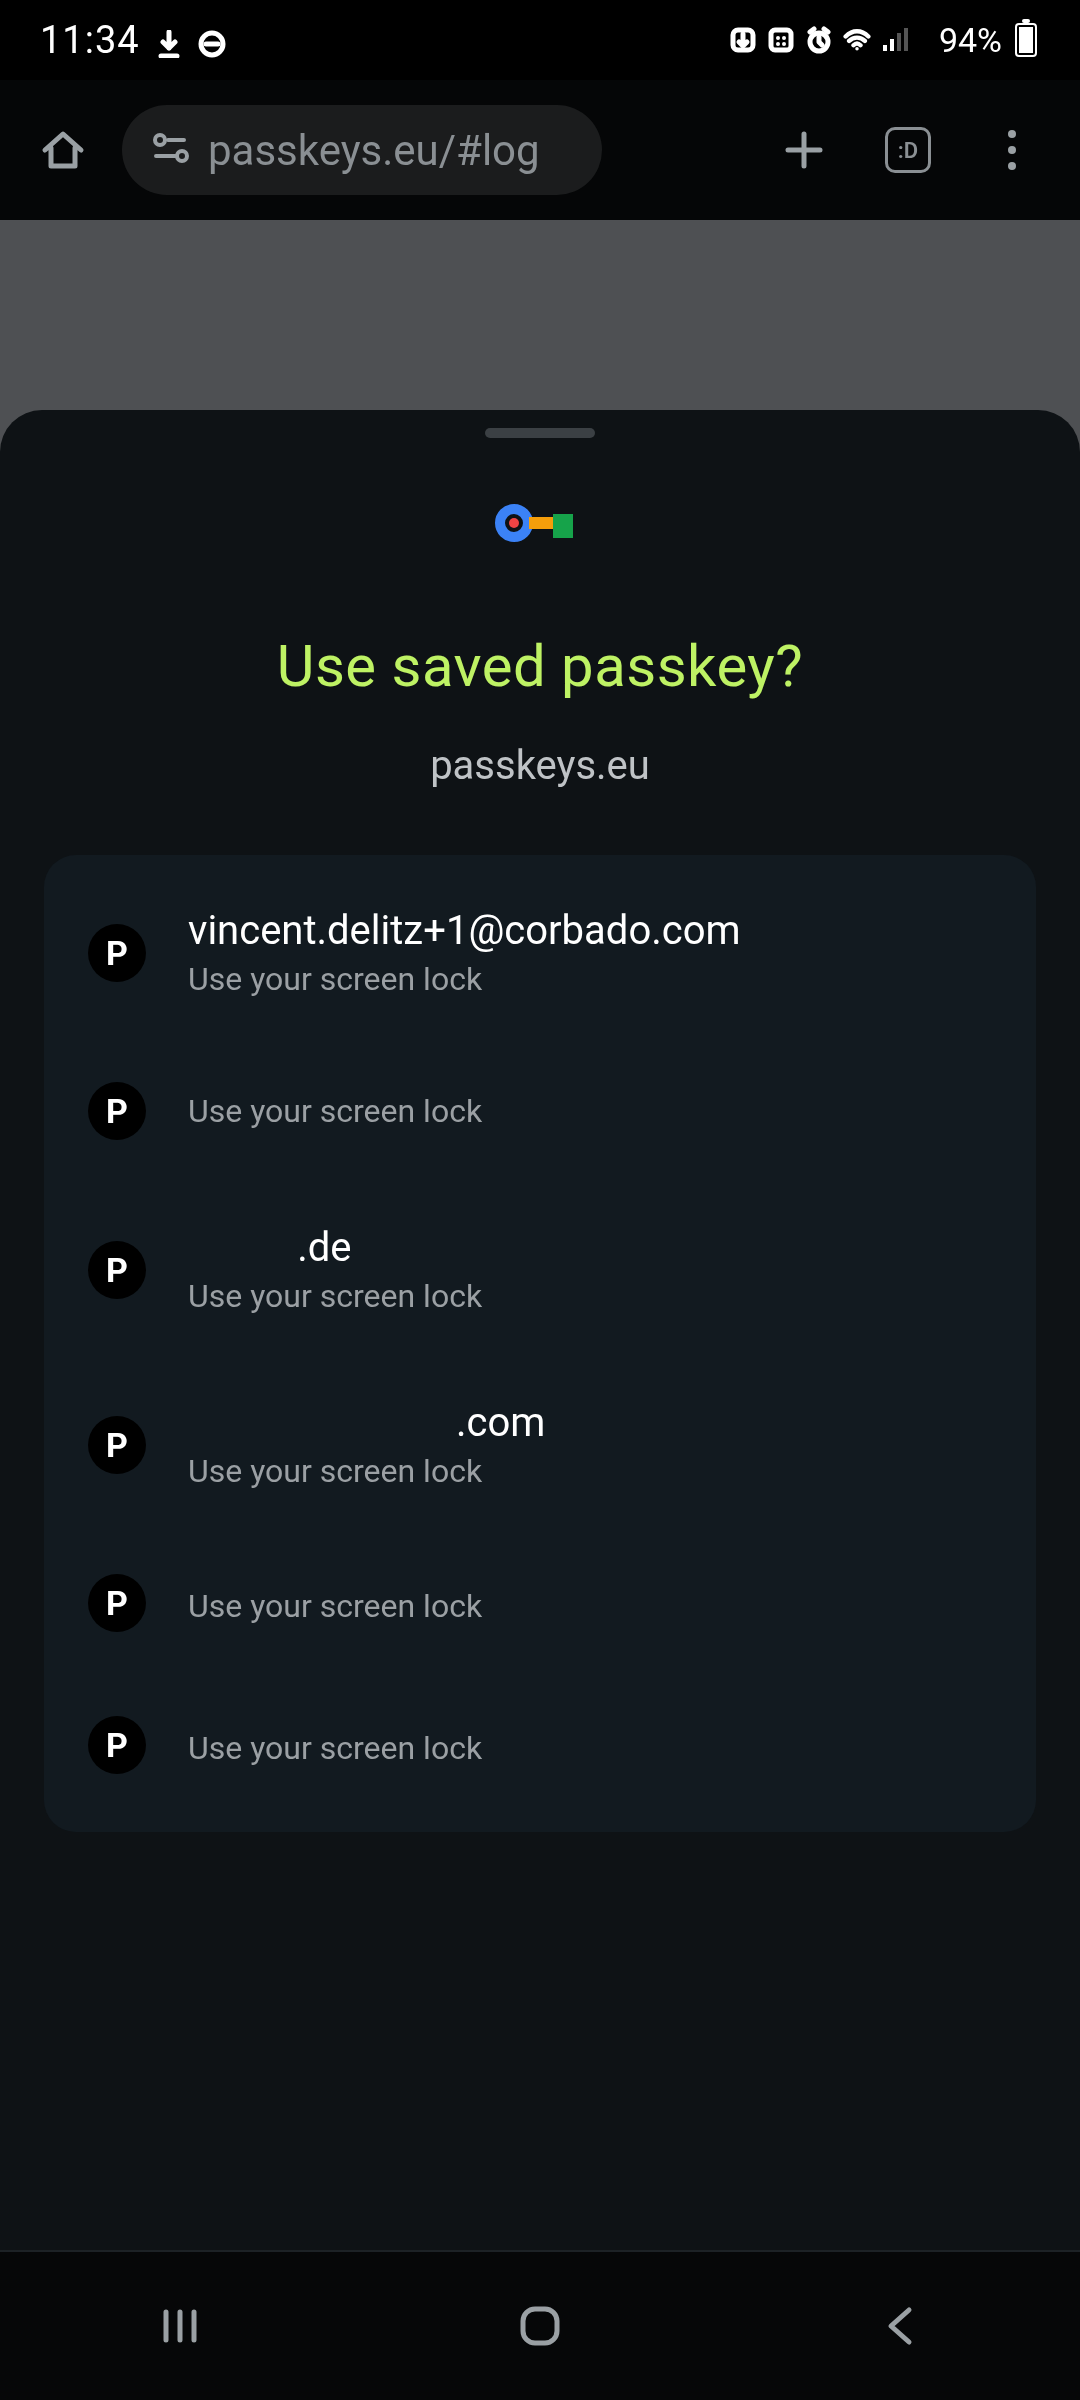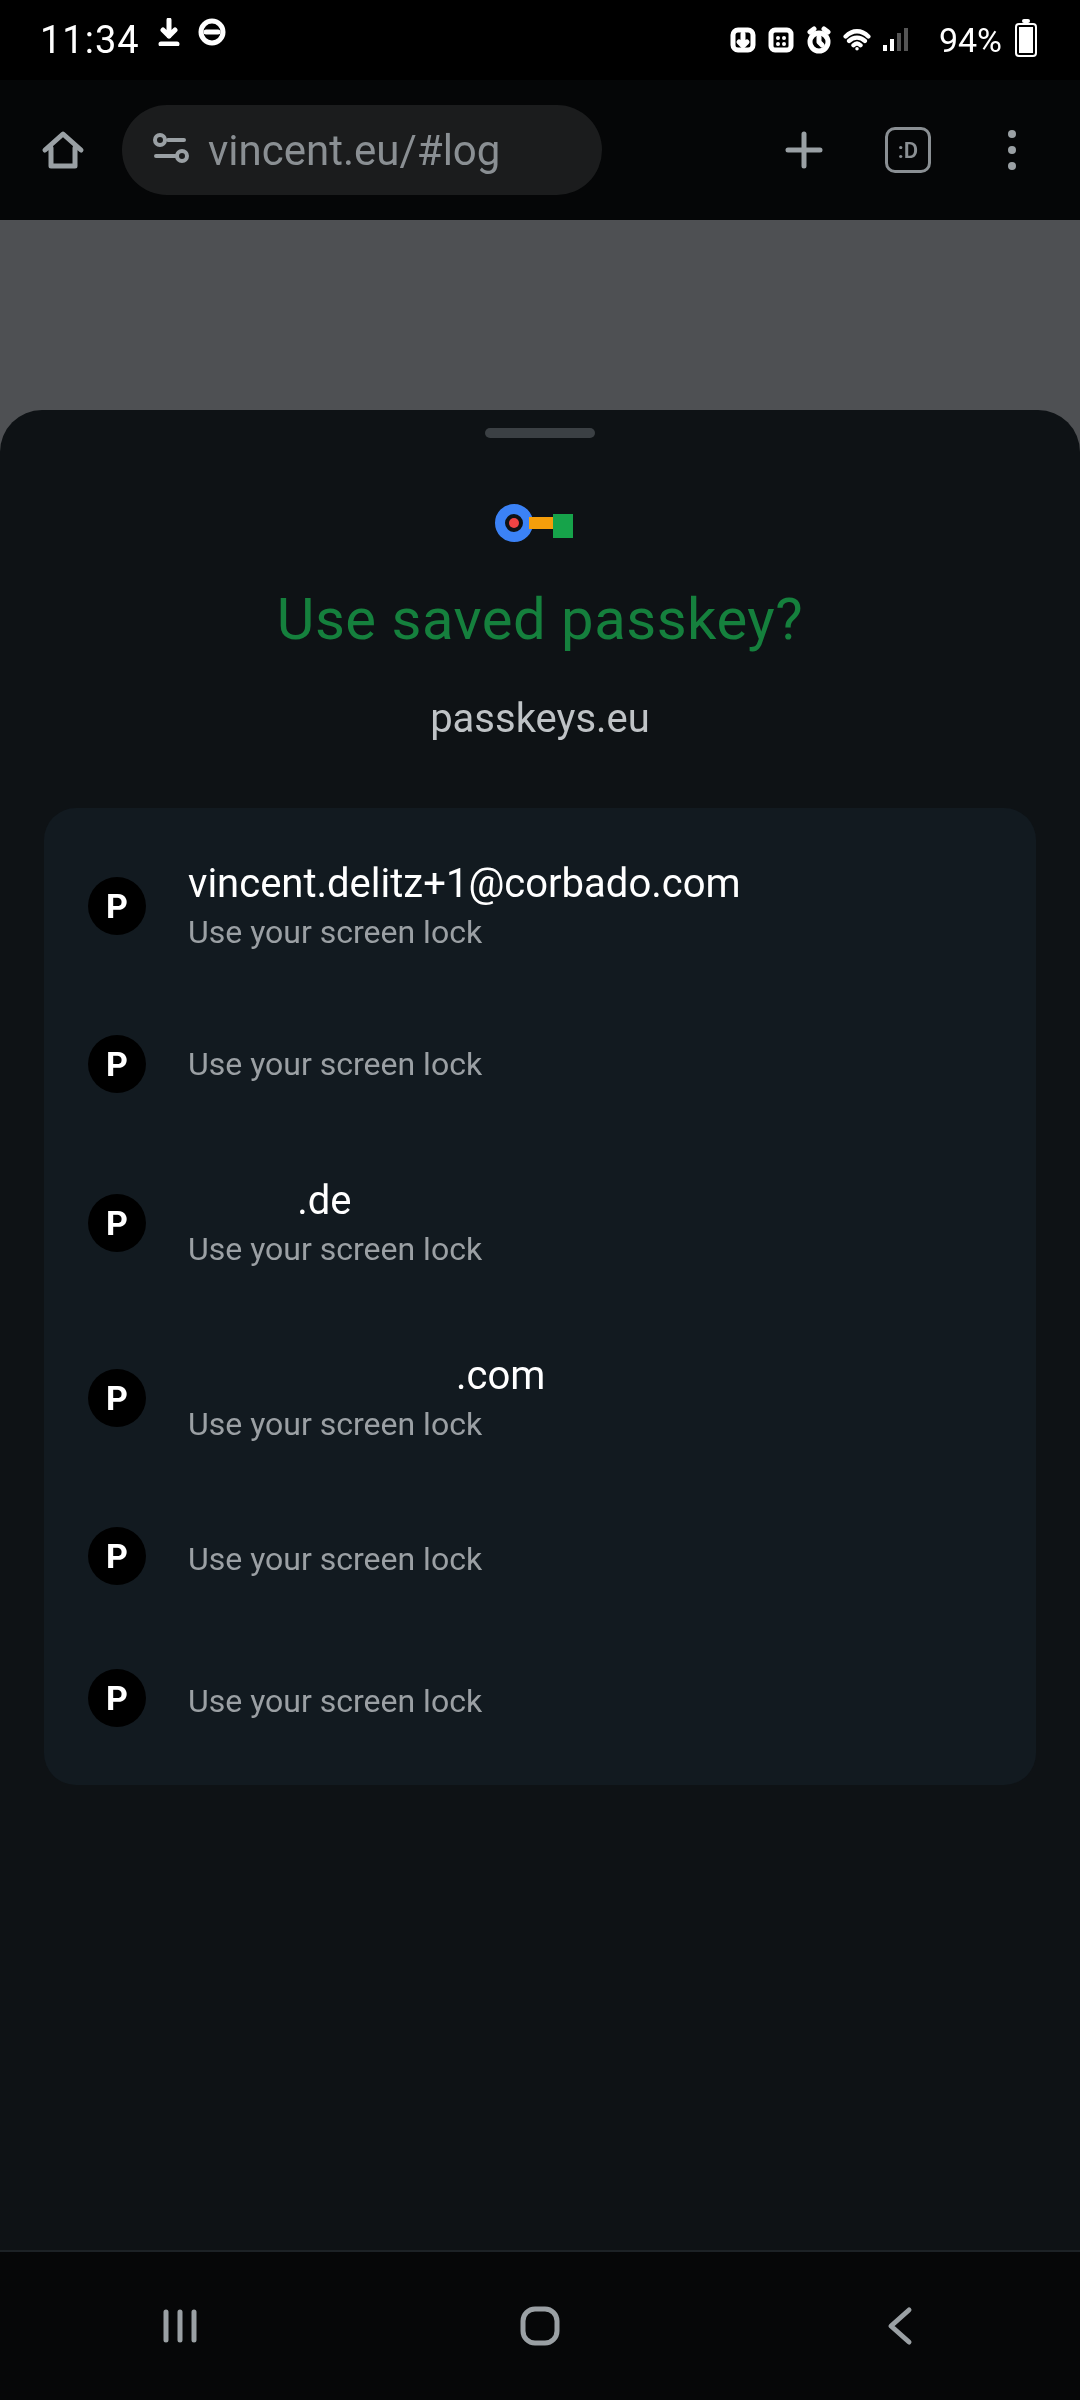--- a/index.html
+++ b/index.html
@@ -1,20 +1,20 @@
 <!DOCTYPE html>
 <html><head>
 <meta charset="utf-8">
 <style>
   * { box-sizing: border-box; margin: 0; padding: 0; }
   html, body { width: 1080px; height: 2400px; background: #000; font-family: Roboto, "Segoe UI", Arial, sans-serif; color: #e6e6e6; overflow: hidden; }
 
   
   .status-bar { height: 80px; display: flex; align-items: center; justify-content: space-between; padding: 0 40px; background: #000; }
-  .status-left { display: flex; align-items: flex-start; gap: 18px; }
+  .status-left { display: flex; align-items: flex-end; gap: 18px; }
   .status-time { font-size: 38px; font-weight: 400; color: #fff; letter-spacing: 1px; }
   .status-right { display: flex; align-items: center; gap: 10px; }
   .status-right .ico { width: 28px; height: 28px; display:inline-flex; align-items:center; justify-content:center; }
   .status-right .txt { font-size: 34px; color: #fff; margin-left: 20px; }
   .battery-body { width: 22px; height: 34px; border: 2px solid #fff; border-radius: 4px; position: relative; display:inline-block; }
   .battery-body::before { content:""; position:absolute; top:-6px; left:5px; right:5px; height:4px; background:#fff; border-radius:2px; }
   .battery-fill { position:absolute; left:2px; right:2px; bottom:2px; height:88%; background:#fff; }
 
   
   .browser-bar { height: 140px; background:#050607; display:flex; align-items:center; padding: 0 28px; gap: 24px; }
@@ -30,21 +30,21 @@
 
   
   .sheet { position:absolute; left:0; right:0; top: 410px; bottom: 0; background:#0e1215; border-top-left-radius: 42px; border-top-right-radius: 42px; display:flex; flex-direction:column; }
   .sheet-handle { width: 110px; height: 10px; background:#3b4044; border-radius: 6px; margin: 18px auto 0; }
   .sheet-head { text-align:center; padding-top: 66px; }
   .gkey { width: 90px; height: 38px; display:inline-block; position:relative; }
   .gkey .ring { position:absolute; left:0; top:0; width:38px; height:38px; border-radius:50%; border:10px solid #3b82f6; }
   .gkey .ring::after { content:""; position:absolute; left:4px; top:4px; width:10px; height:10px; background:#ef4444; border-radius:50%; }
   .gkey .shaft { position:absolute; left:34px; top:13px; width:26px; height:12px; background:#f59e0b; }
   .gkey .bit { position:absolute; left:58px; top:10px; width:20px; height:24px; background:#16a34a; }
-  .sheet-title { font-size: 58px; font-weight: 400; color:#15803d; margin-top: 39px; letter-spacing: 0.5px; }
+  .sheet-title { font-size: 58px; font-weight: 400; color:#bef264; margin-top: 86px; letter-spacing: 0.5px; }
   .sheet-domain { font-size: 40px; color:#bfc3c6; margin-top: 42px; }
 
   
   .list-card { margin: 66px 44px 40px; background:#121a20; border-radius: 32px; padding: 10px 0 16px; }
   .pk-item { display:flex; align-items:center; gap: 42px; padding: 42px 44px; }
   .pk-ico { width: 58px; height:58px; border-radius:50%; background:#000; display:flex; align-items:center; justify-content:center; font-size:34px; font-weight:700; color:#fff; }
   .pk-texts { display:flex; flex-direction:column; gap: 6px; min-width:0; }
   .pk-email { font-size: 40px; color:#ffffff; white-space:nowrap; overflow:hidden; text-overflow:ellipsis; }
   .pk-sub { font-size: 32px; color:#9ba0a4; }
 
@@ -127,21 +127,21 @@
       </svg>
   </div>
   <div class="urlbar">
     <span>
       <svg width="40" height="36" viewBox="0 0 40 36">
           <circle class="stroke-thin" cx="10" cy="10" r="5"></circle>
           <path class="stroke-thin" d="M18 10h16M6 26h20"></path>
           <circle class="stroke-thin" cx="32" cy="26" r="5"></circle>
         </svg>
     </span>
-    <span class="url-text">vincent.eu/#log</span>
+    <span class="url-text">passkeys.eu/#log</span>
   </div>
   <div class="spacer"></div>
   <div class="plus-btn">
     <svg width="48" height="48" viewBox="0 0 48 48">
         <path class="stroke" d="M24 8v32M8 24h32"></path>
       </svg>
   </div>
   <div class="tabs-btn">
     <div class="tabs-square">:D</div>
   </div>

